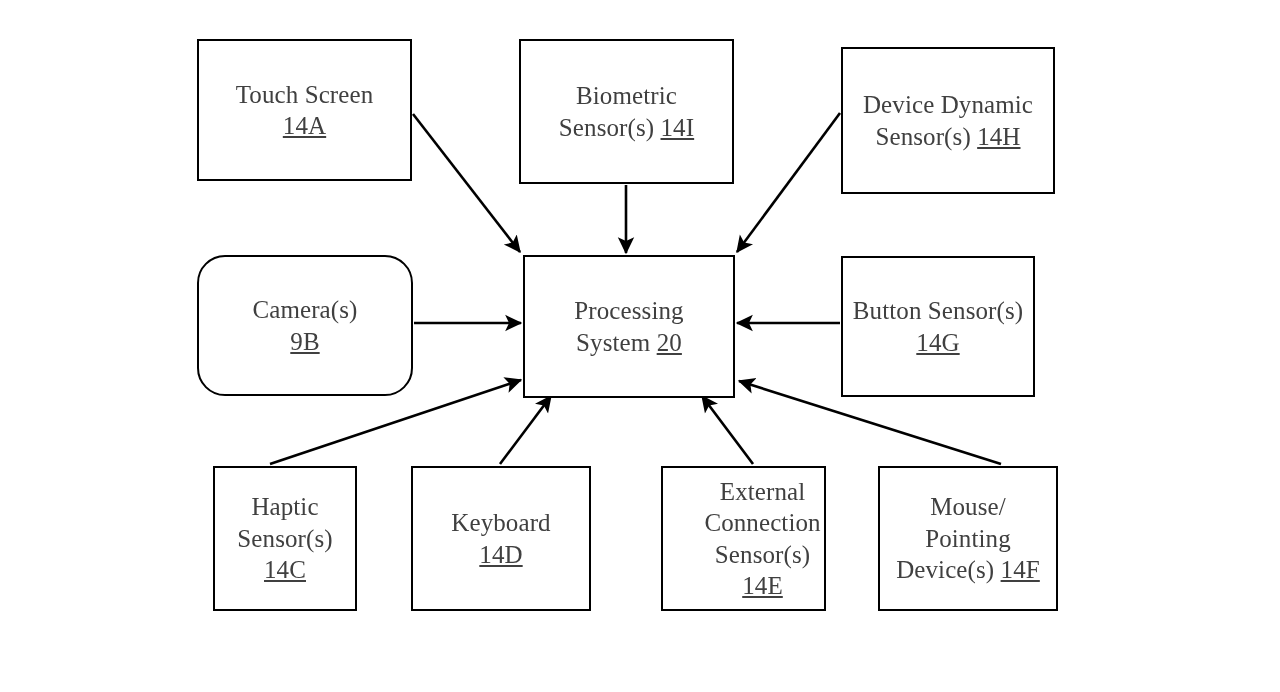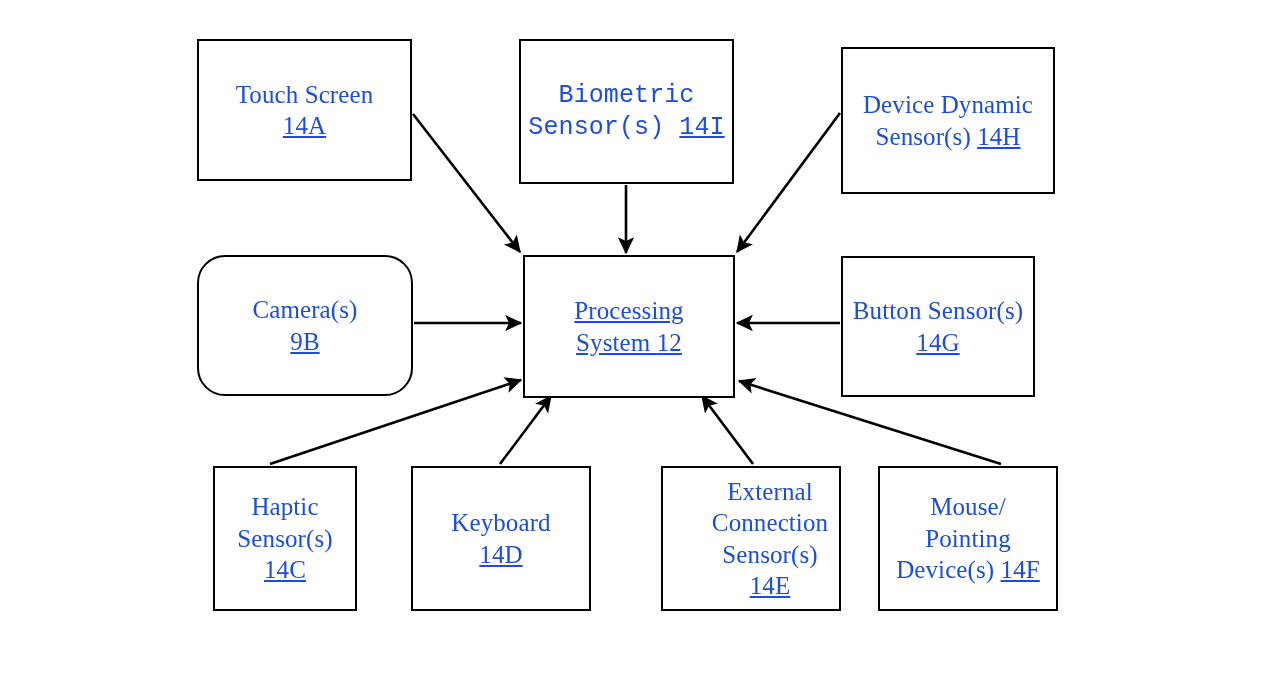--- a/index.html
+++ b/index.html
@@ -31,46 +31,46 @@
     background: #ffffff;
     display: flex;
     align-items: center;
     justify-content: center;
     text-align: center;
   }
   .node-label {
     display: block;
     font-size: 25px;
     line-height: 1.26;
-    color: #1d4ed8;
+    color: #404040;
     letter-spacing: 0.1px;
     padding: 0 6px;
     white-space: pre-line;
   }
   .node-label .ref {
     text-decoration: underline;
     text-underline-offset: 2px;
     text-align: center;
   }
 
   
   #node-touch-screen      { left: 197px; top: 39px;  width: 215px; height: 142px; }
-  #node-biometric         { left: 519px; top: 39px;  width: 215px; height: 145px; font-family: Liberation Mono, monospace; }
+  #node-biometric         { left: 519px; top: 39px;  width: 215px; height: 145px; }
   #node-device-dynamic    { left: 841px; top: 36px;  width: 214px; height: 147px; margin-top: 11px; }
 
   #node-camera            { left: 197px; top: 255px; width: 216px; height: 141px; border-radius: 28px; }
   #node-processing-system { left: 523px; top: 255px; width: 212px; height: 143px; }
   #node-button-sensor     { left: 841px; top: 256px; width: 194px; height: 141px; }
 
   #node-haptic            { left: 183px; top: 466px; width: 144px; height: 145px; margin-left: 30px; }
   #node-keyboard          { left: 411px; top: 466px; width: 180px; height: 145px; }
-  #node-external          { left: 661px; top: 466px; width: 180px; height: 145px; padding-left: 38px; }
+  #node-external          { left: 661px; top: 466px; width: 165px; height: 145px; padding-left: 38px; }
   #node-mouse             { left: 878px; top: 466px; width: 180px; height: 145px; }
 
-  #node-processing-system .node-label { font-size: 25px; text-decoration: underline; }
+  #node-processing-system .node-label { font-size: 25px; }
 </style>
 </head>
 <body>
 
 <div id="canvas">
 
   <svg class="arrow-layer" viewBox="0 0 1280 692" width="1280" height="692" aria-hidden="true">
     <defs>
       <marker id="arrowhead" markerWidth="7" markerHeight="7" refX="6.1" refY="3.5" orient="auto" markerUnits="strokeWidth">
         <path d="M0,0.35 L6.6,3.5 L0,6.65 L1.5,3.5 Z" fill="#000000"></path>
@@ -99,21 +99,21 @@
 
   <div class="node" id="node-device-dynamic">
     <span class="node-label">Device Dynamic<br>Sensor(s) <span class="ref">14H</span></span>
   </div>
 
   <div class="node" id="node-camera">
     <span class="node-label">Camera(s)<br><span class="ref">9B</span></span>
   </div>
 
   <div class="node" id="node-processing-system">
-    <span class="node-label">Processing<br>System <span class="ref">12</span></span>
+    <span class="node-label">Processing<br>System <span class="ref">20</span></span>
   </div>
 
   <div class="node" id="node-button-sensor">
     <span class="node-label">Button Sensor(s)<br><span class="ref">14G</span></span>
   </div>
 
   <div class="node" id="node-haptic">
     <span class="node-label">Haptic<br>Sensor(s)<br><span class="ref">14C</span></span>
   </div>
 

